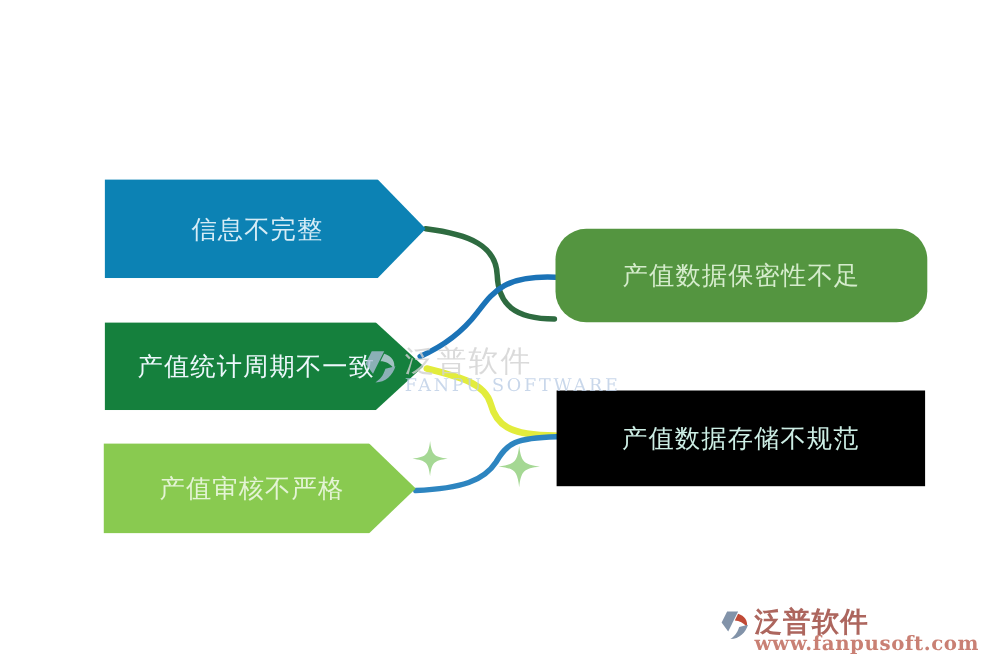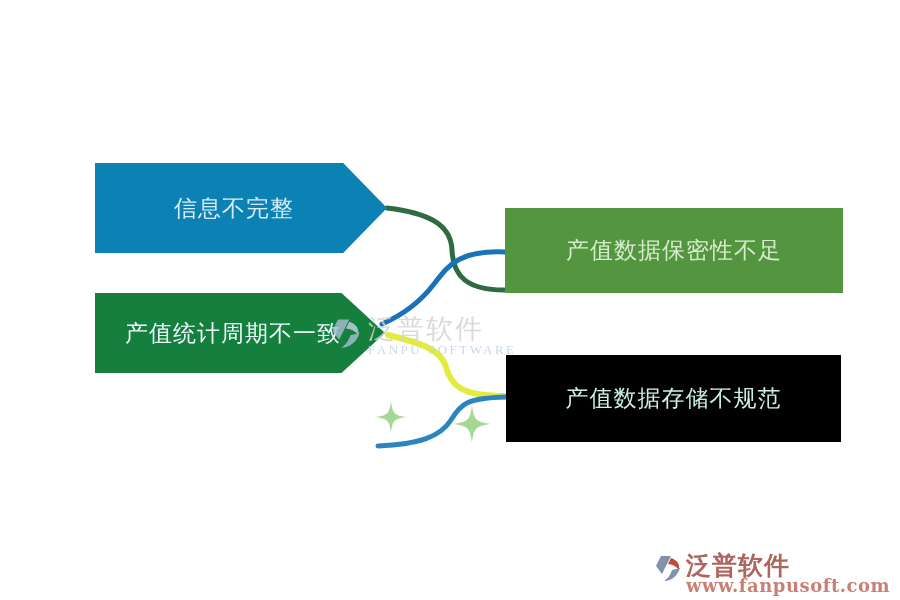--- a/index.html
+++ b/index.html
@@ -7,30 +7,30 @@
     position:relative;width:900px;height:600px;background:#ffffff;overflow:hidden;
     font-family:"DejaVu Serif","Liberation Serif",serif;
   }
   .shape{position:absolute;display:flex;align-items:center;justify-content:center;}
   .arrow{clip-path:polygon(0 0,85% 0,100% 50%,85% 100%,0 100%);}
   .shape .lbl{font-size:23px;letter-spacing:1px;white-space:nowrap;}
   .arrow .lbl{padding-right:14px;}
   #arrow-1{left:95px;top:163px;width:292px;height:90px;}
   #arrow-2{left:95px;top:293px;width:290px;height:80px;}
   #arrow-3{left:94px;top:403px;width:284px;height:82px;}
-  #box-1{left:505px;top:208px;width:338px;height:85px;}
+  #box-1{left:505px;top:208px;width:338px;height:85px;border-radius:28px;}
   #box-2{left:506px;top:355px;width:335px;height:87px;}
   #connector-layer{position:absolute;left:0;top:0;width:900px;height:600px;}
   .watermark{
     position:absolute;left:330px;top:314px;display:flex;align-items:flex-start;
     opacity:.8;pointer-events:none;
   }
   .watermark .wm-text{margin-left:4px;}
   .wm-title{font-size:27px;color:#d2d2d2;letter-spacing:2px;line-height:30px;}
-  .wm-sub{font-size:13px;color:#bccee6;letter-spacing:2.5px;line-height:12px;font-family:Liberation Serif, serif;}
+  .wm-sub{font-size:16px;color:#bccee6;letter-spacing:2.5px;line-height:12px;}
   .footer-logo{
     position:absolute;right:10px;bottom:7px;display:flex;align-items:flex-start;cursor:pointer;
   }
   .fl-text{margin-left:2px;}
   .fl-brand{font-size:25px;font-weight:bold;line-height:27px;letter-spacing:1px;}
   .fl-url{font-size:18px;font-weight:bold;line-height:14px;letter-spacing:.5px;}
 </style>
 </head>
 <body>
 
@@ -43,20 +43,23 @@
     <path d="M378,446 C420,444 440,437 451,420 C461,403 468,398 506,397" fill="none" stroke-width="5" stroke-linecap="round" stroke="#2d85c0"></path>
     <path transform="translate(391,417)" d="M0,-16 C1.5,-3.5 3.5,-1.5 16,0 C3.5,1.5 1.5,3.5 0,16 C-1.5,3.5 -3.5,1.5 -16,0 C-3.5,-1.5 -1.5,-3.5 0,-16 Z" fill="#a5d894"></path>
     <path transform="translate(472,424) scale(1.18)" d="M0,-16 C1.5,-3.5 3.5,-1.5 16,0 C3.5,1.5 1.5,3.5 0,16 C-1.5,3.5 -3.5,1.5 -16,0 C-3.5,-1.5 -1.5,-3.5 0,-16 Z" fill="#a5d894"></path>
   </svg>
 
   <div id="arrow-1" class="shape arrow" style="background-color: rgb(12, 130, 180); justify-content: center;">
     <span class="lbl" style="color: rgb(214, 236, 246);">信息不完整</span>
   </div>
   <div id="arrow-2" class="shape arrow" style="background-color: #15803d;">
     <span class="lbl" style="color: rgb(238, 248, 253);">产值统计周期不一致</span>
+  </div>
+  <div id="arrow-3" class="shape arrow" style="background-color: rgb(137, 202, 80);">
+    <span class="lbl" style="color: rgb(228, 244, 213);">产值审核不严格</span>
   </div>
 
   <div id="box-1" class="shape" style="background-color: rgb(84, 149, 64);">
     <span class="lbl" style="color: rgb(213, 236, 204);">产值数据保密性不足</span>
   </div>
   <div id="box-2" class="shape" style="background-color: #000000;">
     <span class="lbl" style="color: rgb(205, 238, 229);">产值数据存储不规范</span>
   </div>
 
   <div class="watermark">

